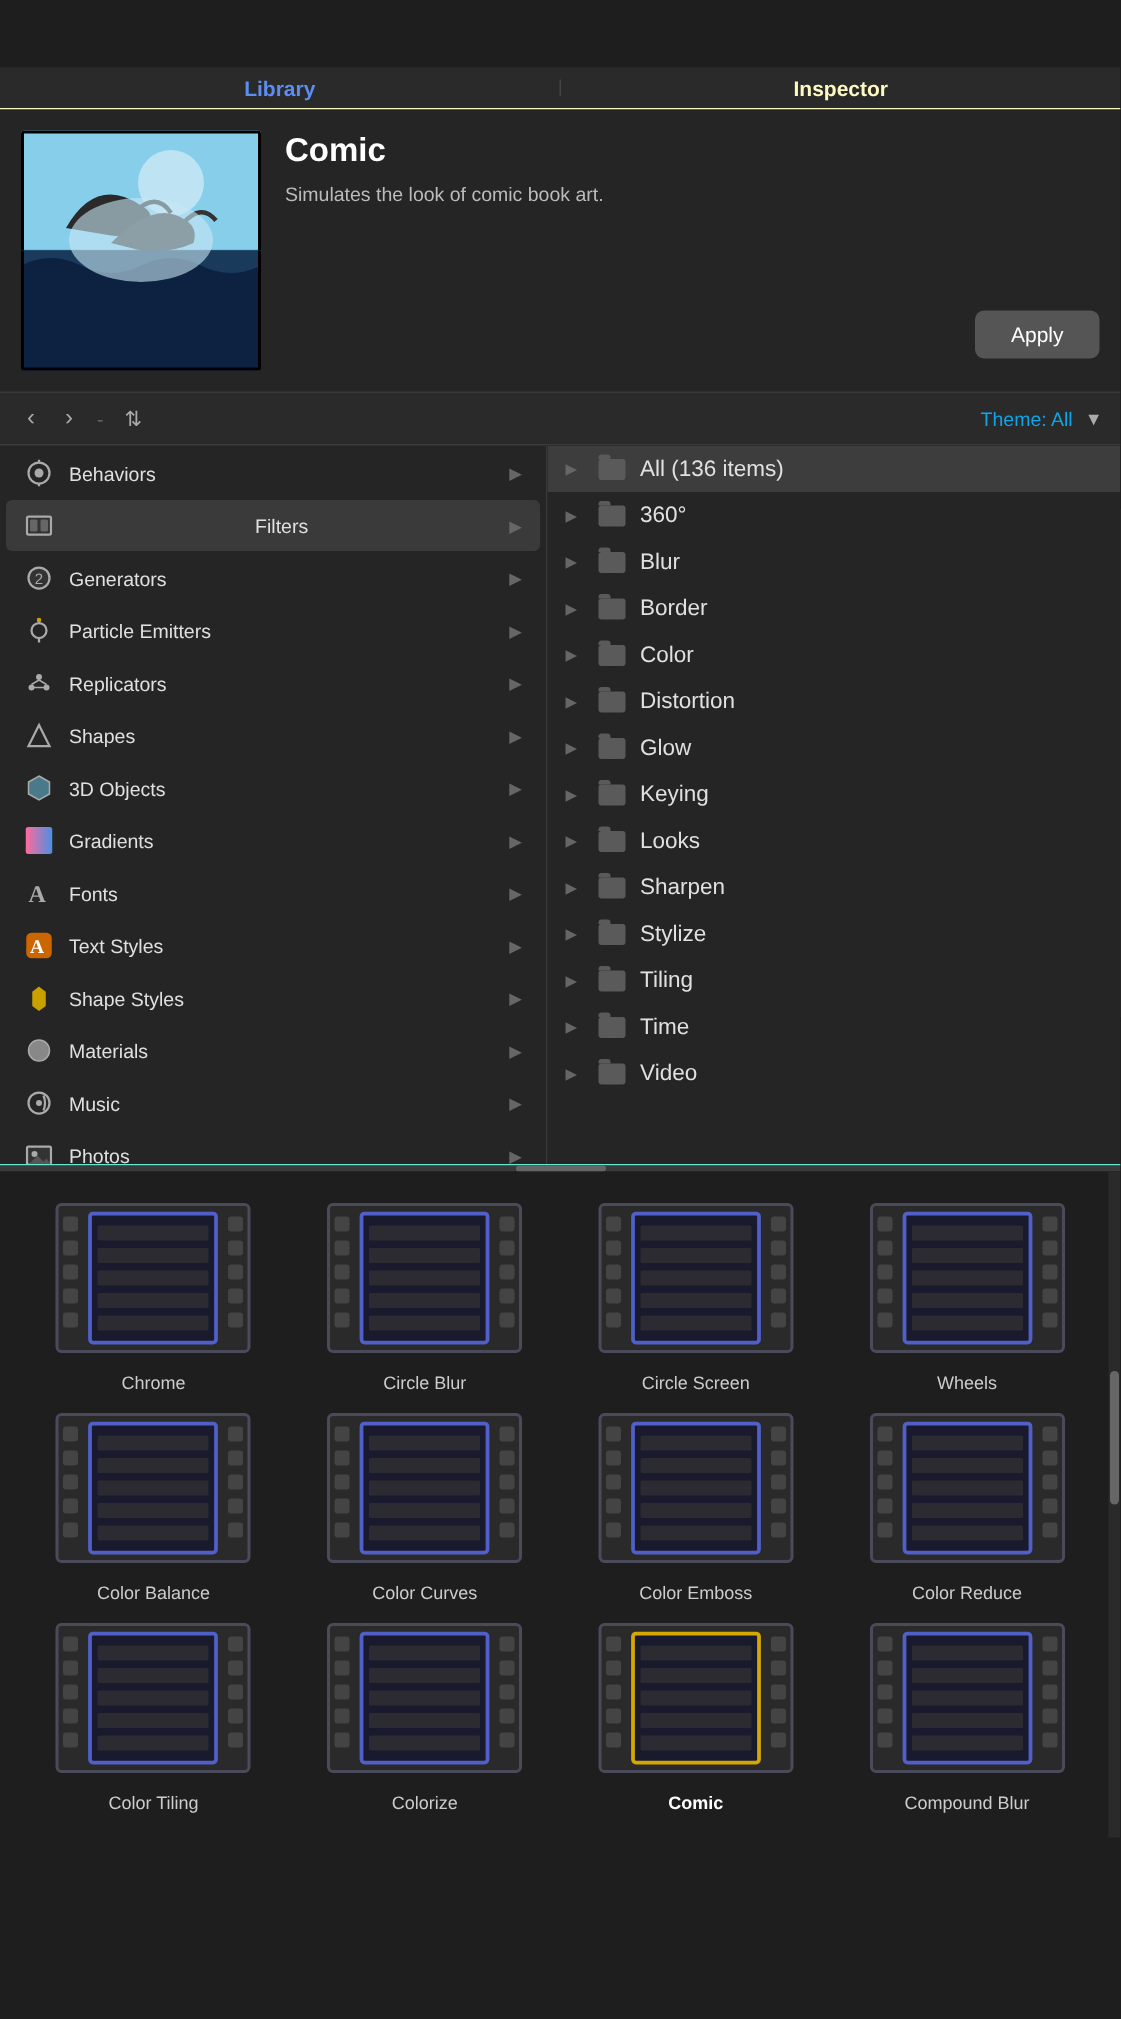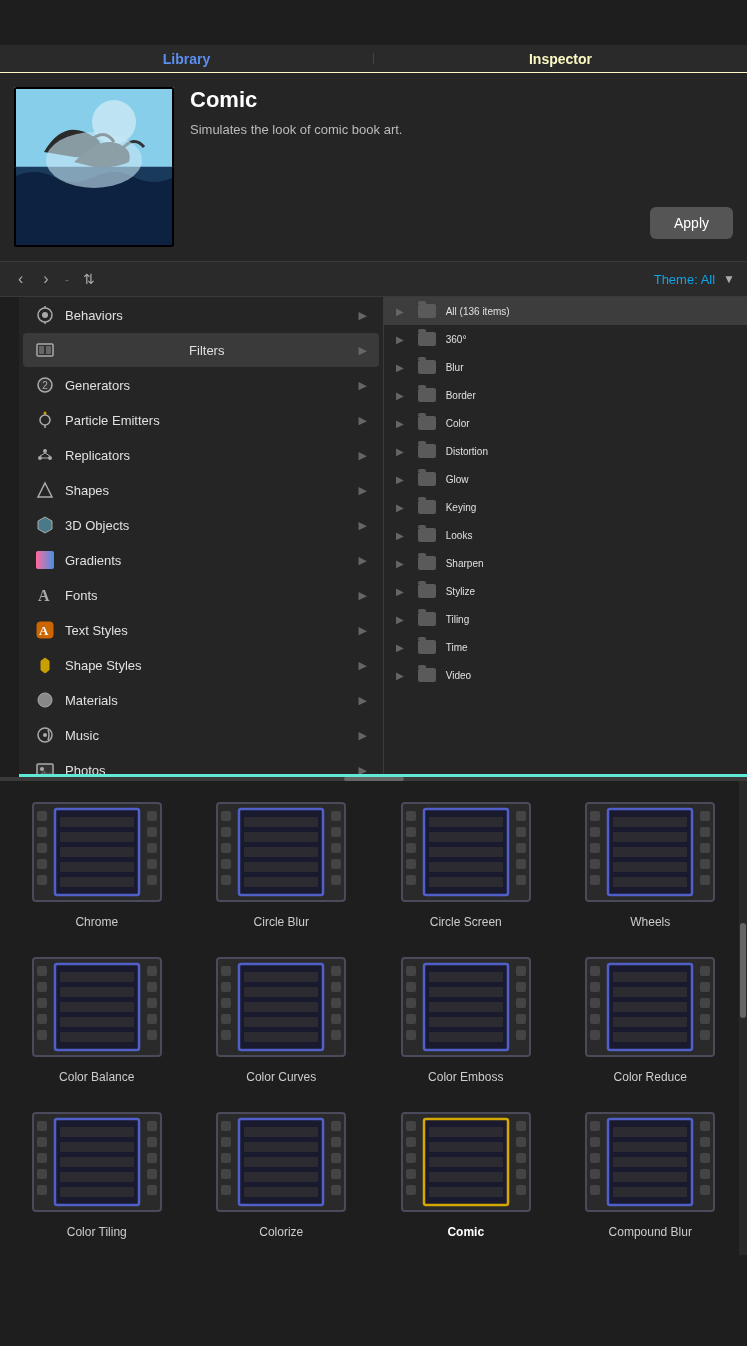--- a/index.html
+++ b/index.html
@@ -137,22 +137,21 @@
       font-size: 14px;
       color: #aaa;
       cursor: pointer;
       padding: 2px 4px;
     }
 
     
     .main-content {
       display: flex;
       height: 480px;
-      border-bottom: 3px solid #5eead4;
-      margin-left: 19px;
+      border-bottom: 1px solid #5eead4;
     }
 
     
     .sidebar {
       width: 365px;
       background: #252525;
       overflow-y: auto;
       border-right: 1px solid #3a3a3a;
       flex-shrink: 0;
     }
@@ -216,21 +215,21 @@
       height: 3px;
       background: #5a5a5a;
       border-radius: 2px 2px 0 0;
     }
     .folder-arrow {
       color: #666;
       font-size: 10px;
       margin-right: 4px;
     }
     .folder-label {
-      font-size: 10px;
+      font-size: 15px;
       color: #e0e0e0;
     }
 
     
     .scroll-divider {
       height: 4px;
       background: #3a3a3a;
       position: relative;
     }
     .scroll-thumb {
@@ -242,21 +241,21 @@
       background: #666;
       border-radius: 2px;
     }
 
     
     .grid-section {
       background: #1e1e1e;
       padding: 16px;
       display: grid;
       grid-template-columns: repeat(4, 1fr);
-      gap: 23px;
+      gap: 8px;
     }
     .grid-item {
       display: flex;
       flex-direction: column;
       align-items: center;
       gap: 8px;
       cursor: pointer;
     }
     .film-outer {
       width: 140px;

